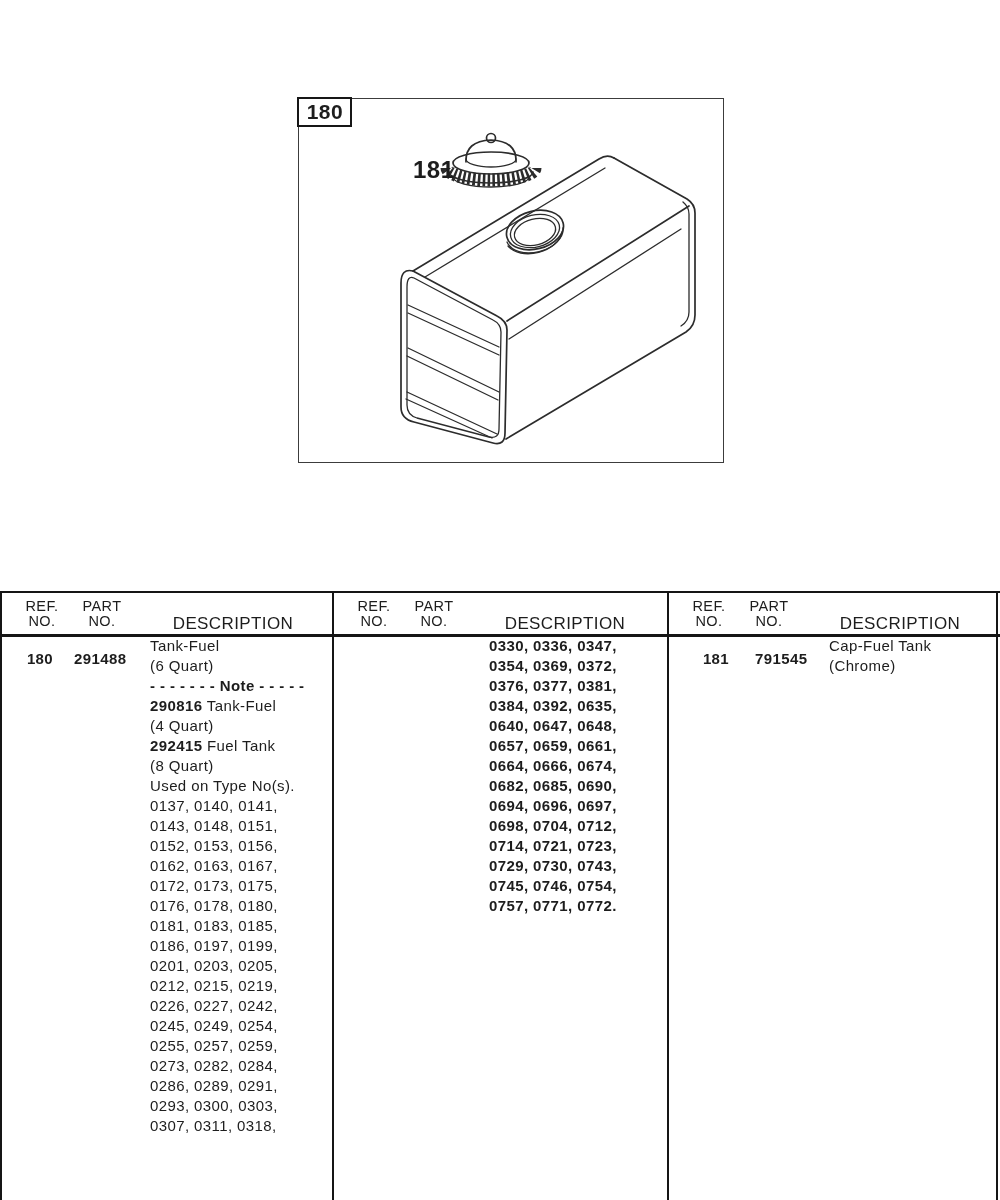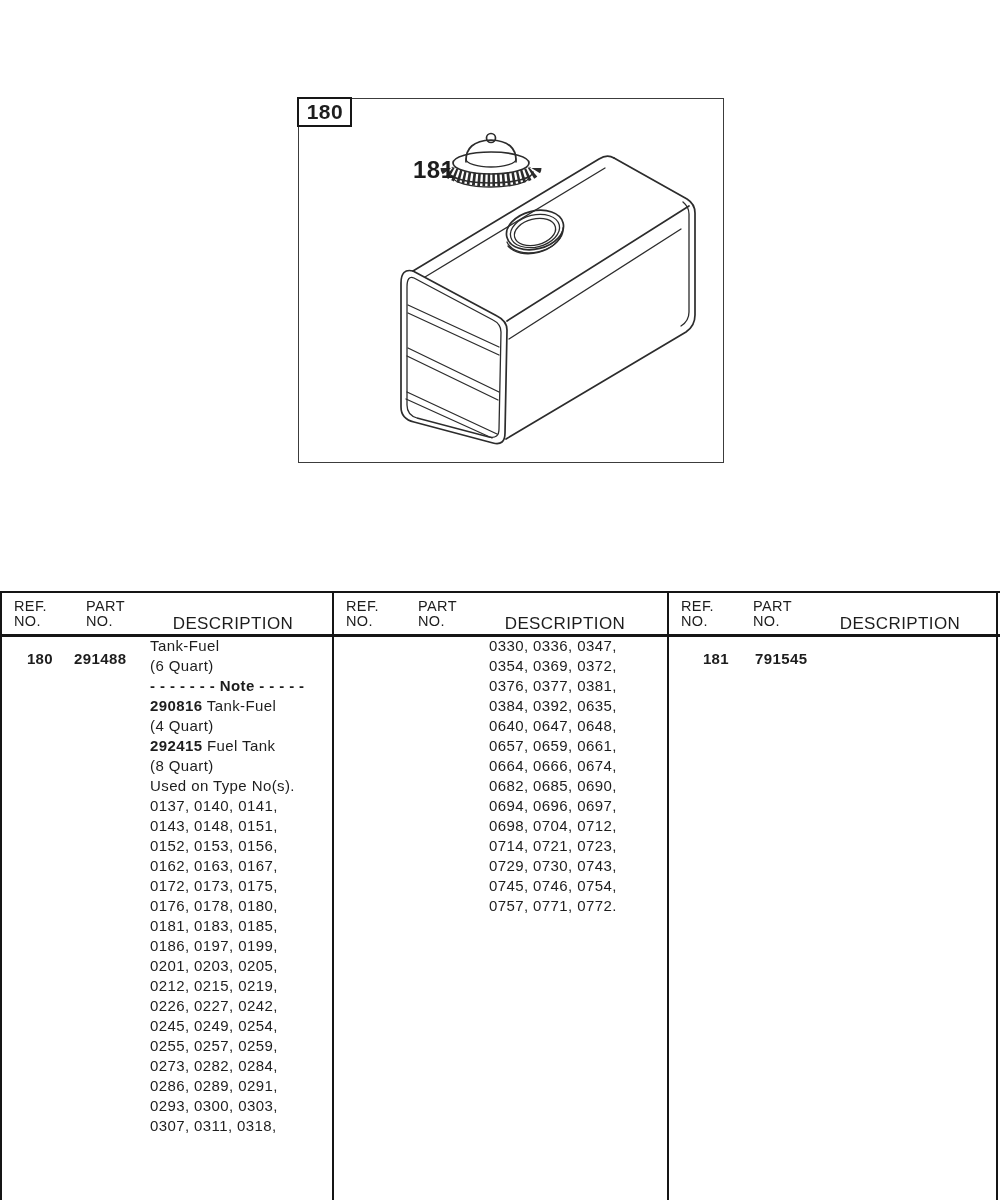--- a/index.html
+++ b/index.html
@@ -32,28 +32,28 @@
   #rule-header{left:0;top:634px;width:1000px;height:3px;}
   .vline{position:absolute;top:591px;height:609px;width:2px;background:#151515;}
   #border-left{left:0;}
   #divider-1{left:332px;}
   #divider-2{left:667px;}
   #border-right{left:996px;}
   .tgroup{position:absolute;top:591px;height:609px;font-size:15px;letter-spacing:.4px;}
   .g1{left:2px;width:330px;}
   .g2{left:334px;width:333px;}
   .g3{left:669px;width:327px;}
-  .hdr-ref,.hdr-part{position:absolute;top:8px;width:56px;text-align:left;line-height:15px;font-size:14.5px;}
+  .hdr-ref,.hdr-part{position:absolute;top:8px;width:56px;text-align:center;line-height:15px;font-size:14.5px;}
   .hdr-ref{left:12px;}
-  .hdr-part{left:84px;}
+  .hdr-part{left:72px;}
   .hdr-desc{position:absolute;top:23px;left:146px;width:170px;text-align:center;font-size:17px;}
   .row-ref{position:absolute;top:59px;left:10px;width:56px;text-align:center;font-weight:bold;}
   .row-part{position:absolute;top:59px;left:72px;width:74px;font-weight:bold;}
   .row-desc{position:absolute;top:45px;left:148px;right:4px;}
-  .g2 .row-desc{left:155px;}
+  .g2 .row-desc{left:155px;font-weight:bold;}
   .g3 .row-ref{left:19px;}
   .g3 .row-part{left:86px;}
   .g3 .row-desc{left:160px;}
   .dline{line-height:20px;white-space:nowrap;}
   .dline .b{font-weight:bold;}
 </style>
 </head>
 <body>
 
 <div id="page">
@@ -192,15 +192,19 @@
       <div>REF.</div>
       <div>NO.</div>
     </div>
     <div class="hdr-part">
       <div>PART</div>
       <div>NO.</div>
     </div>
     <div class="hdr-desc">DESCRIPTION</div>
     <div class="row-ref">181</div>
     <div class="row-part">791545</div>
+    <div class="row-desc">
+        <div class="dline"><span class="b"></span><span>Cap-Fuel Tank</span></div>
+        <div class="dline"><span class="b"></span><span>(Chrome)</span></div>
+      </div>
   </div>
 
 </div>
 
 </body></html>

